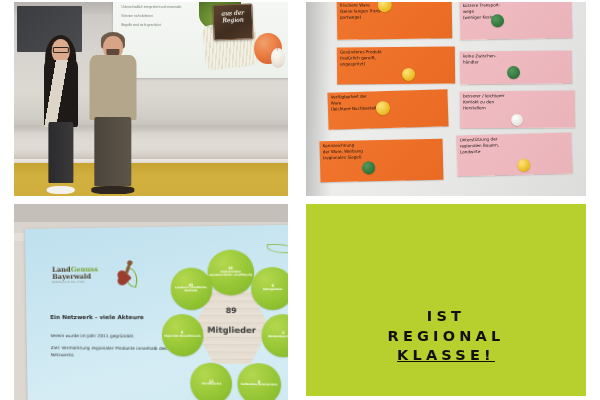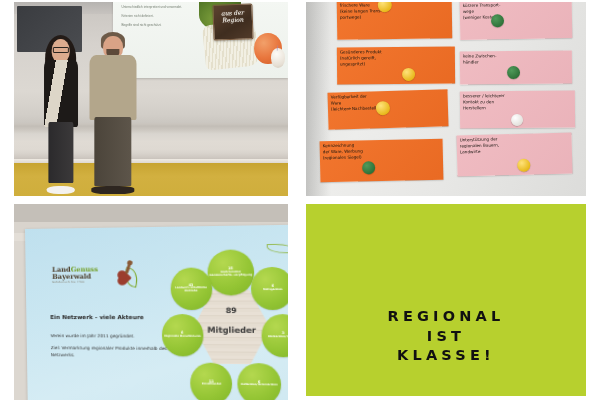--- a/index.html
+++ b/index.html
@@ -351,20 +351,20 @@
           </div>
         </div>
 
       </div>
     </div>
   </div>
 
   <div class="cell c4">
     <div class="lime" id="lime-panel" style="background: rgb(183, 208, 46);">
       <div class="limeinner">
+        <div class="limeline" style="color: rgb(17, 17, 17);">IST</div>
         <div class="limeline" style="color: rgb(17, 17, 17);">REGIONAL</div>
-        <div class="limeline" style="color: rgb(17, 17, 17);">IST</div>
-        <div class="limeline" style="color: rgb(17, 17, 17);">KLASSE!</div>
+        <div class="limeline" style="color: rgb(17, 17, 17); text-decoration: underline;">KLASSE!</div>
       </div>
     </div>
   </div>
 
 </div>
 
 </body></html>

